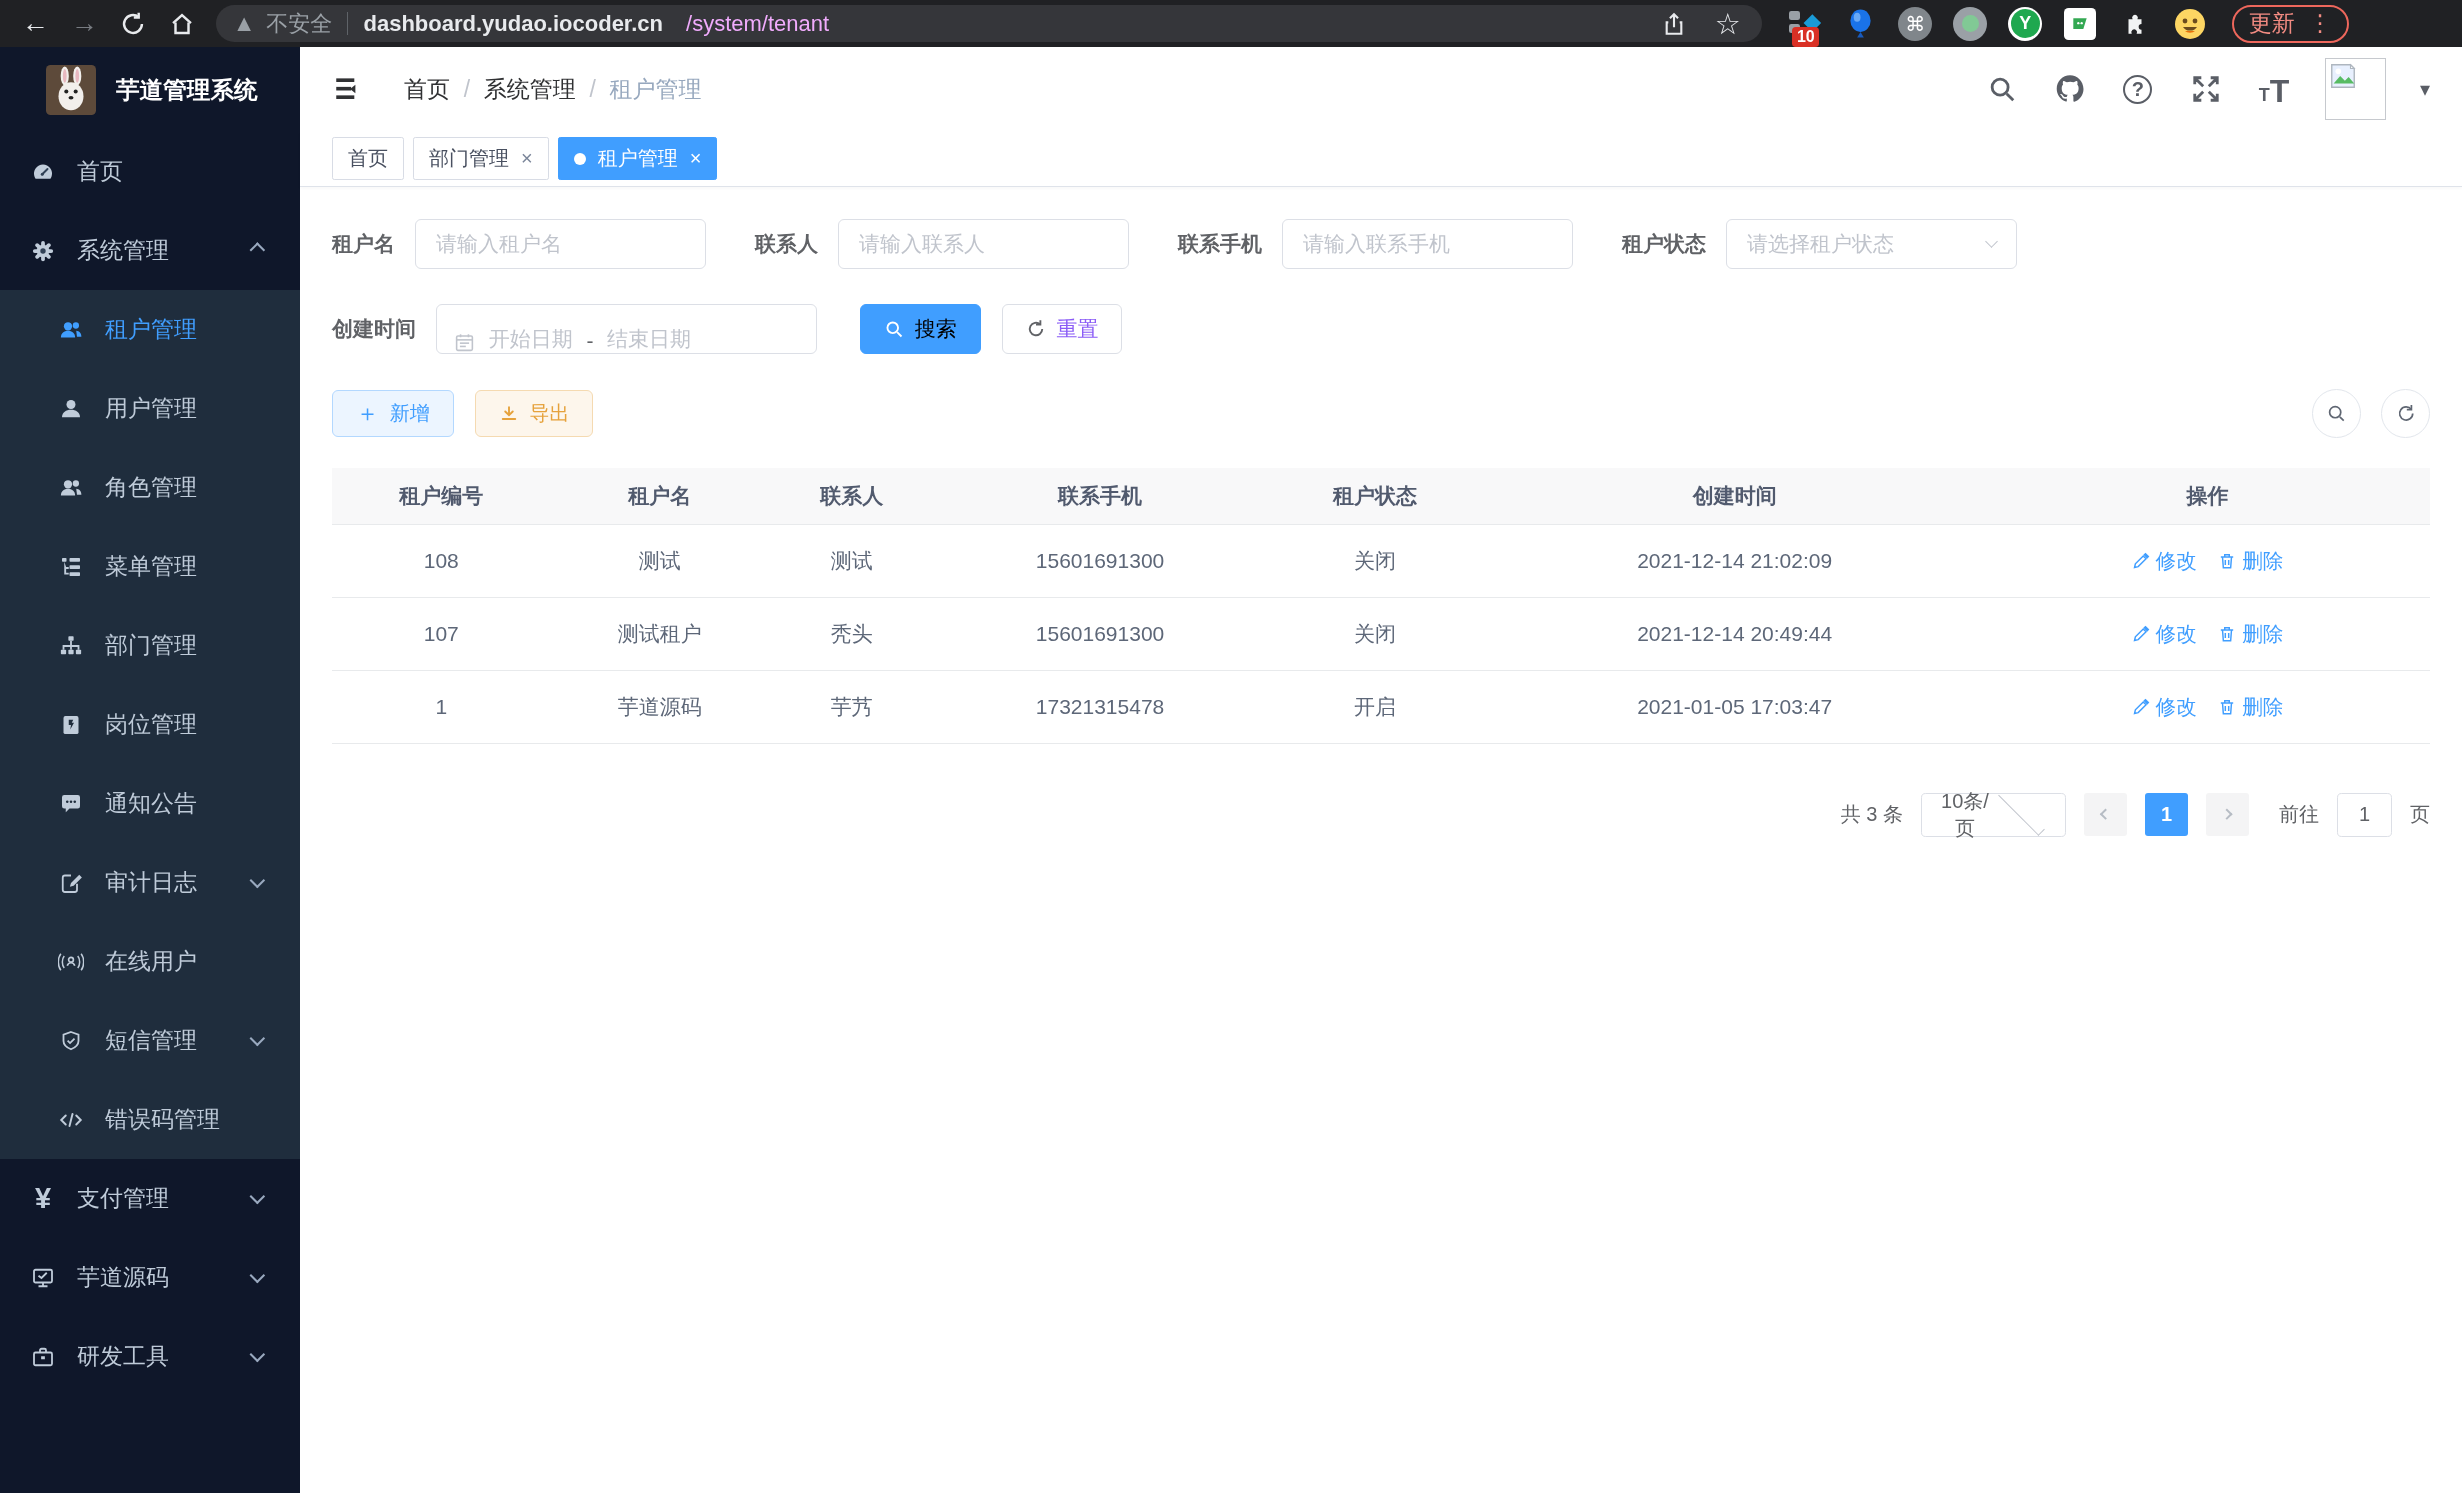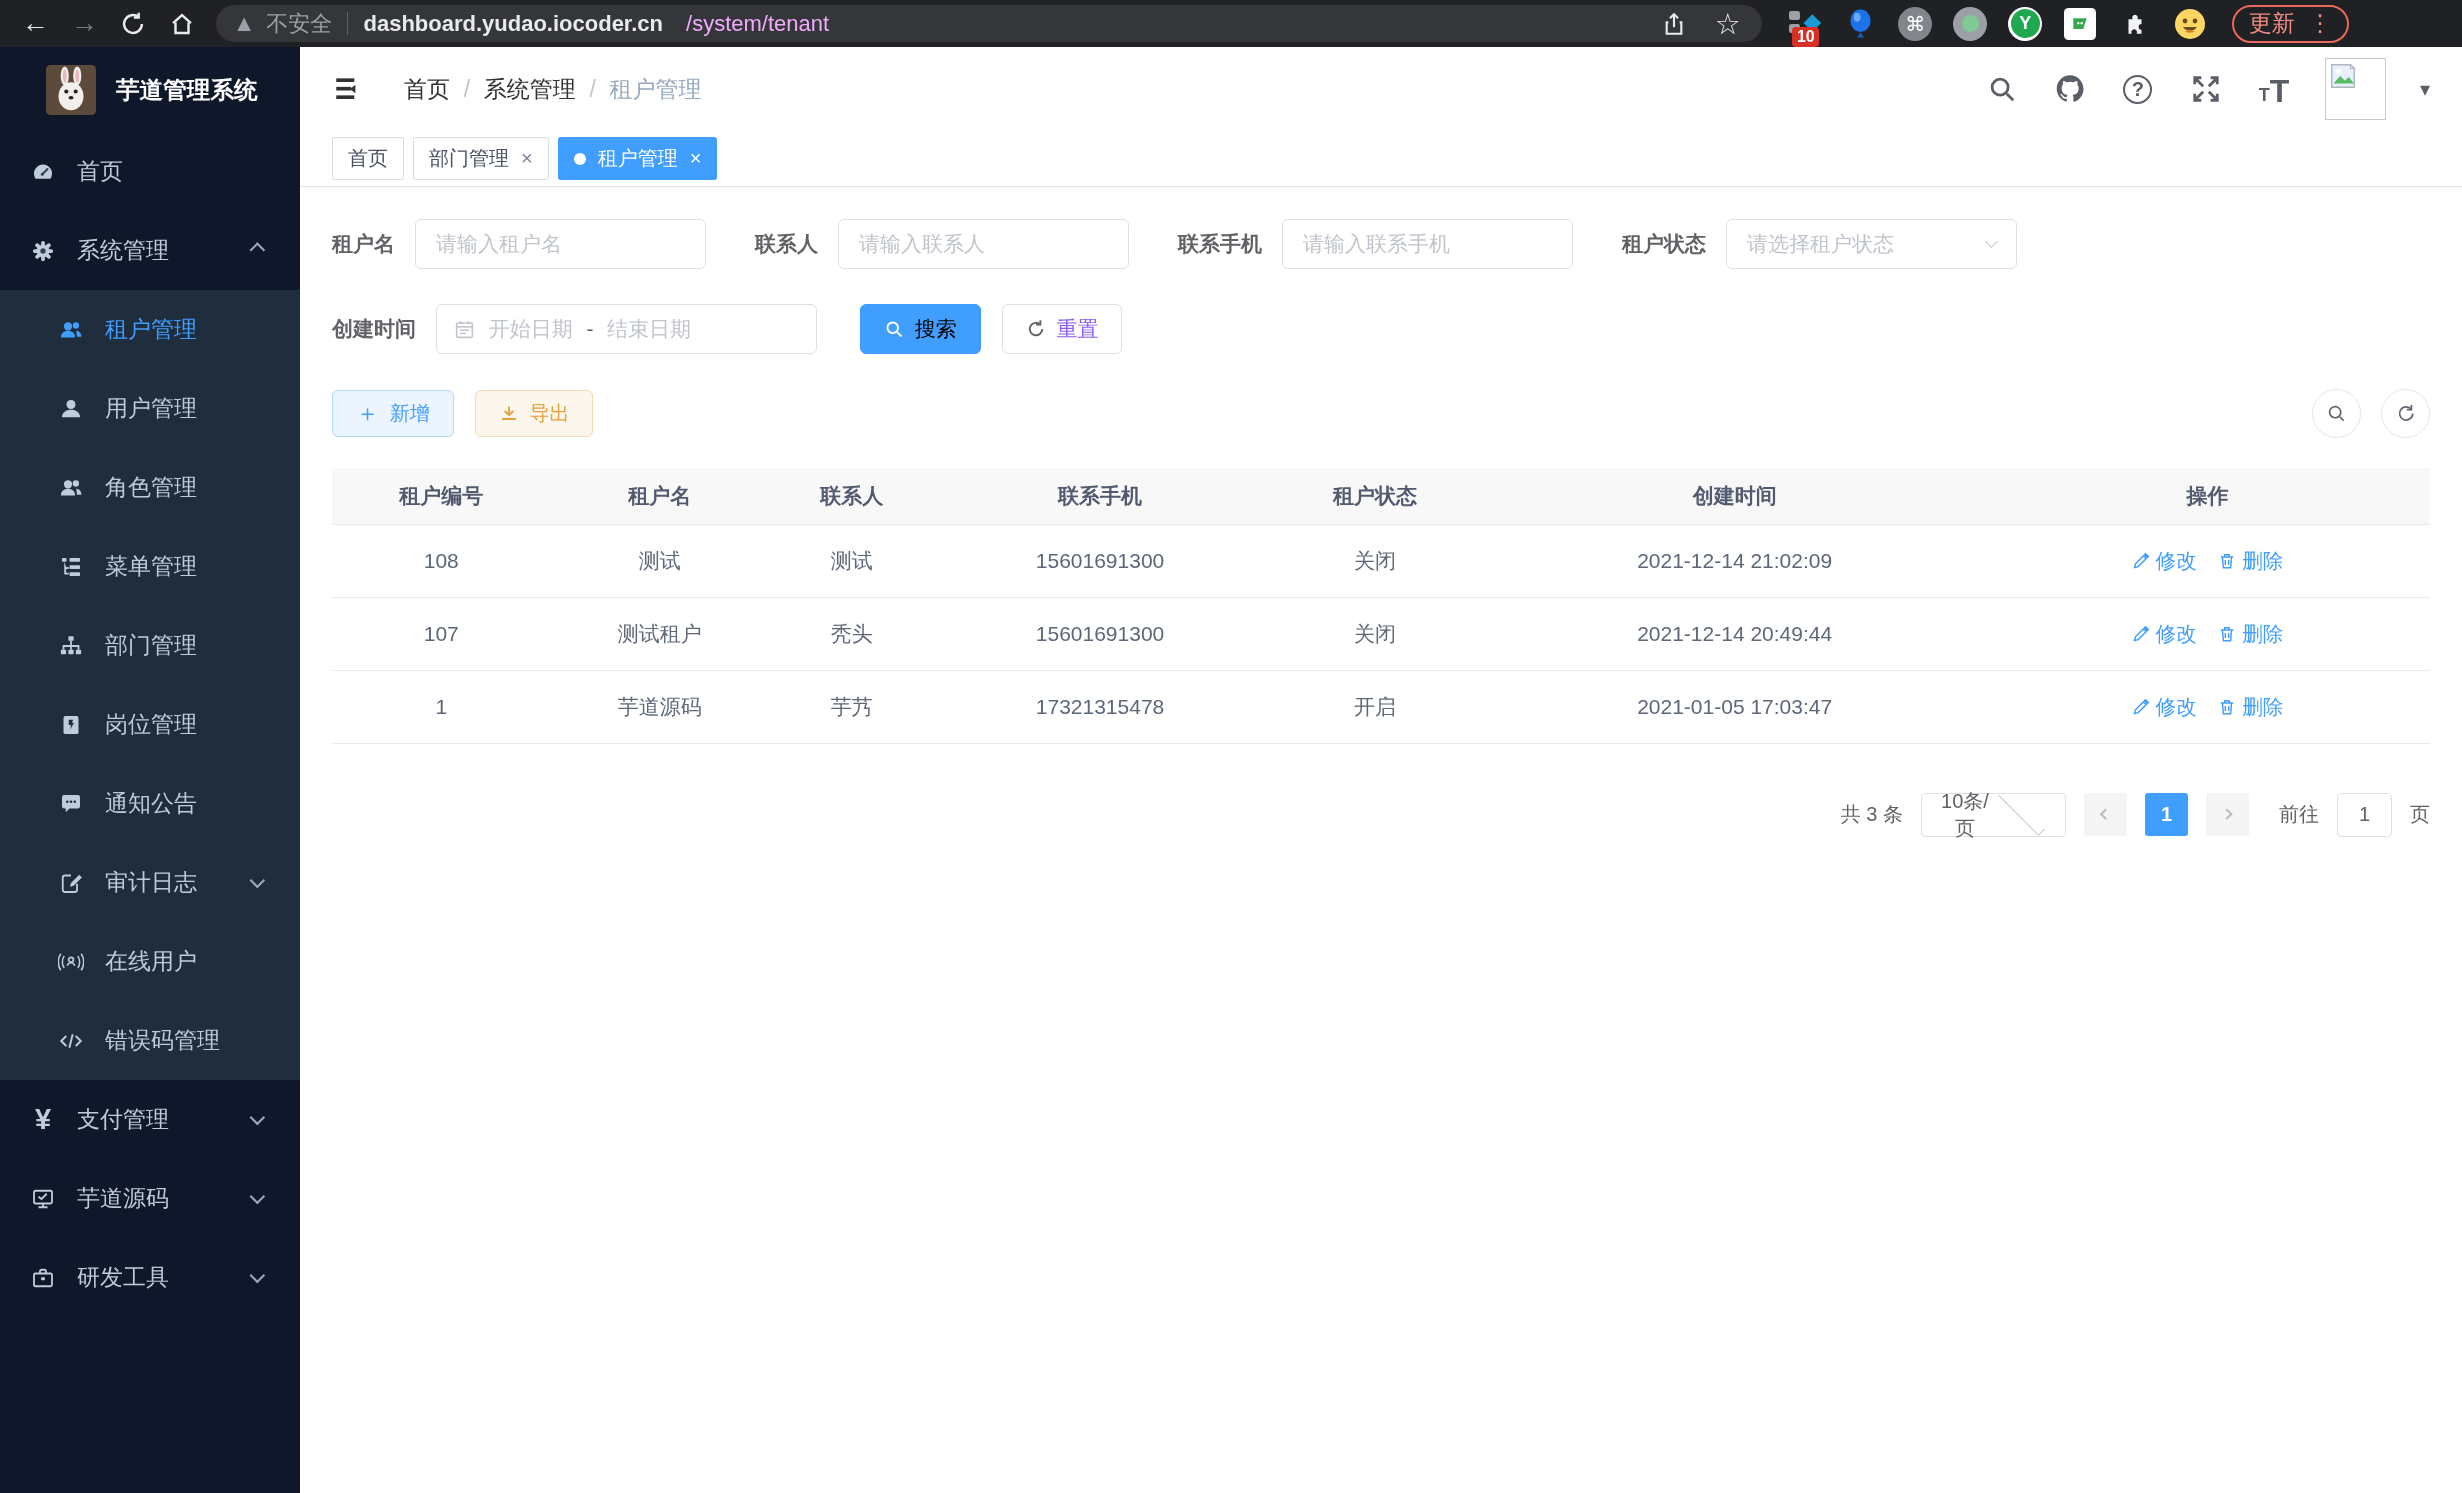--- a/index.html
+++ b/index.html
@@ -82,21 +82,21 @@
   .filter-row{display:flex;align-items:center;margin-bottom:35px;}
   .field{display:flex;align-items:center;margin-right:49px;}
   .field label{font-size:21px;color:#606266;font-weight:600;margin-right:20px;white-space:nowrap;}
   .inp{width:291px;height:50px;border:0.8px solid #dcdfe6;border-radius:6px;padding:0 20px;font-size:21px;
        color:#606266;outline:none;font-family:inherit;}
   .inp::placeholder{color:#c0c4cc;}
   .select-box{width:291px;height:50px;border:0.8px solid #dcdfe6;border-radius:6px;display:flex;align-items:center;
               padding:0 20px;cursor:pointer;}
   .select-box .ph{color:#c0c4cc;font-size:21px;flex:1;}
   .sel-chev{width:9px;height:9px;border-right:1.9px solid #c0c4cc;border-bottom:1.9px solid #c0c4cc;transform:rotate(45deg);margin-top:-4.6px;}
-  .date-box{width:381px;height:50px;border:0.8px solid #dcdfe6;border-radius:6px;display:flex;align-items:center;
+  .date-box{width:381px;height:50px;border:0.8px solid #dcdfe6;border-radius:6px;display:flex;align-items:flex-end;
             padding:0 17px;gap:13.7px;color:#c0c4cc;font-size:21px;}
   .date-box .dsep{color:#606266;}
   .btn{height:50px;border-radius:6px;display:inline-flex;align-items:center;gap:10.7px;padding:0 23px;
        font-size:21px;cursor:pointer;border:0.8px solid transparent;font-family:inherit;background:#fff;}
   .btn-primary{background:#409eff;border-color:#409eff;color:#000000;}
   .btn-plain{border-color:#dcdfe6;color:#8b5cf6;}
   .btn-blue-lite{background:#ecf5ff;border-color:#b3d8ff;color:#409eff;height:47px;font-size:20px;}
   .btn-warn-lite{background:#fdf6ec;border-color:#f5dab1;color:#e6a23c;height:47px;font-size:20px;}
   .toolbar{display:flex;align-items:center;margin-top:0;}
   .toolbar .gap{width:21px;}
@@ -371,20 +371,30 @@
       <span class="mi-icon">
         <svg width="26" height="24" viewBox="0 0 34 32" fill="none" stroke="currentColor" stroke-width="2.2">
             <circle cx="17" cy="13" r="3.2"></circle>
             <path d="M12 21c.8-2.6 2.6-4 5-4s4.2 1.4 5 4"></path>
             <path d="M8 8c-3.4 4-3.4 12 0 16M26 8c3.4 4 3.4 12 0 16M3.5 5C-1 10.5-1 21.5 3.5 27M30.5 5c4.5 5.5 4.5 16.5 0 22" stroke-width="2"></path>
           </svg>
       </span>
       <span class="mi-label">在线用户</span>
     </div>
 
+    <div class="menu-item sub">
+      <span class="mi-icon">
+        <svg width="24" height="24" viewBox="0 0 32 32" fill="none" stroke="currentColor" stroke-width="2.4">
+            <path d="M16 4l10 3.5V16c0 5.5-4.5 8.8-10 11-5.5-2.2-10-5.5-10-11V7.5z"></path>
+            <path d="M11.5 15.5l3.2 3.2 6-6"></path>
+          </svg>
+      </span>
+      <span class="mi-label">短信管理</span>
+      <span class="mi-caret chev down"></span>
+    </div>
 
     <div class="menu-item sub">
       <span class="mi-icon">
         <svg width="26" height="24" viewBox="0 0 34 32" fill="none" stroke="currentColor" stroke-width="2.6" stroke-linecap="round">
             <path d="M10 10l-6 6 6 6"></path>
             <path d="M24 10l6 6-6 6"></path>
             <path d="M19 8l-4 16"></path>
           </svg>
       </span>
       <span class="mi-label">错误码管理</span>

